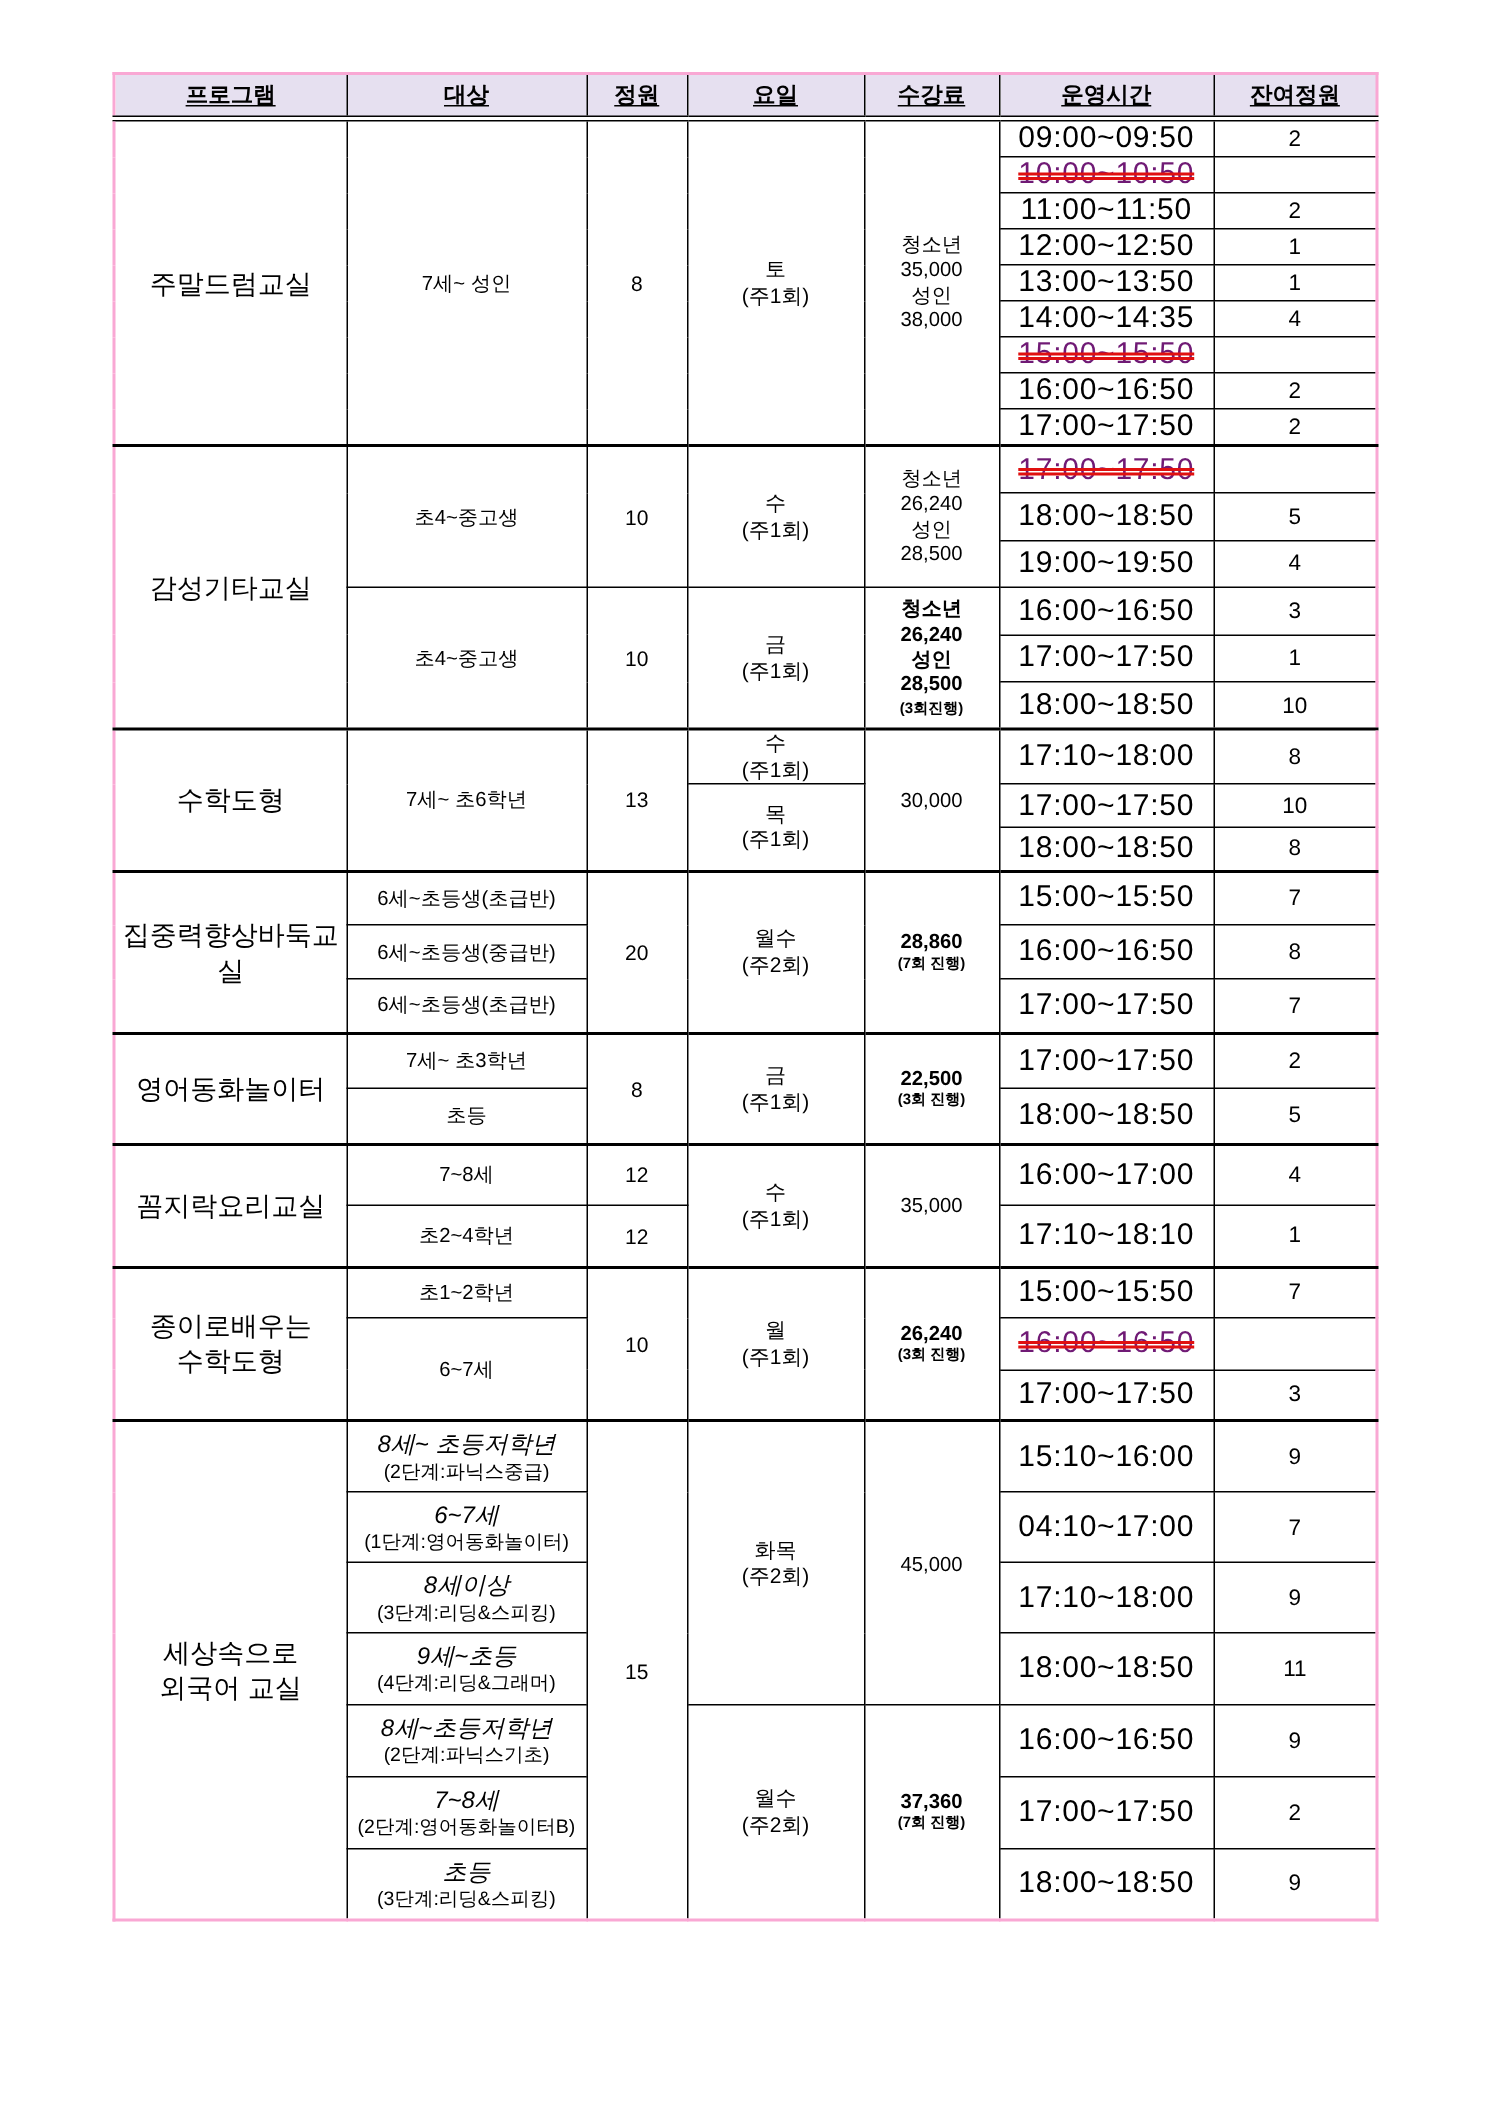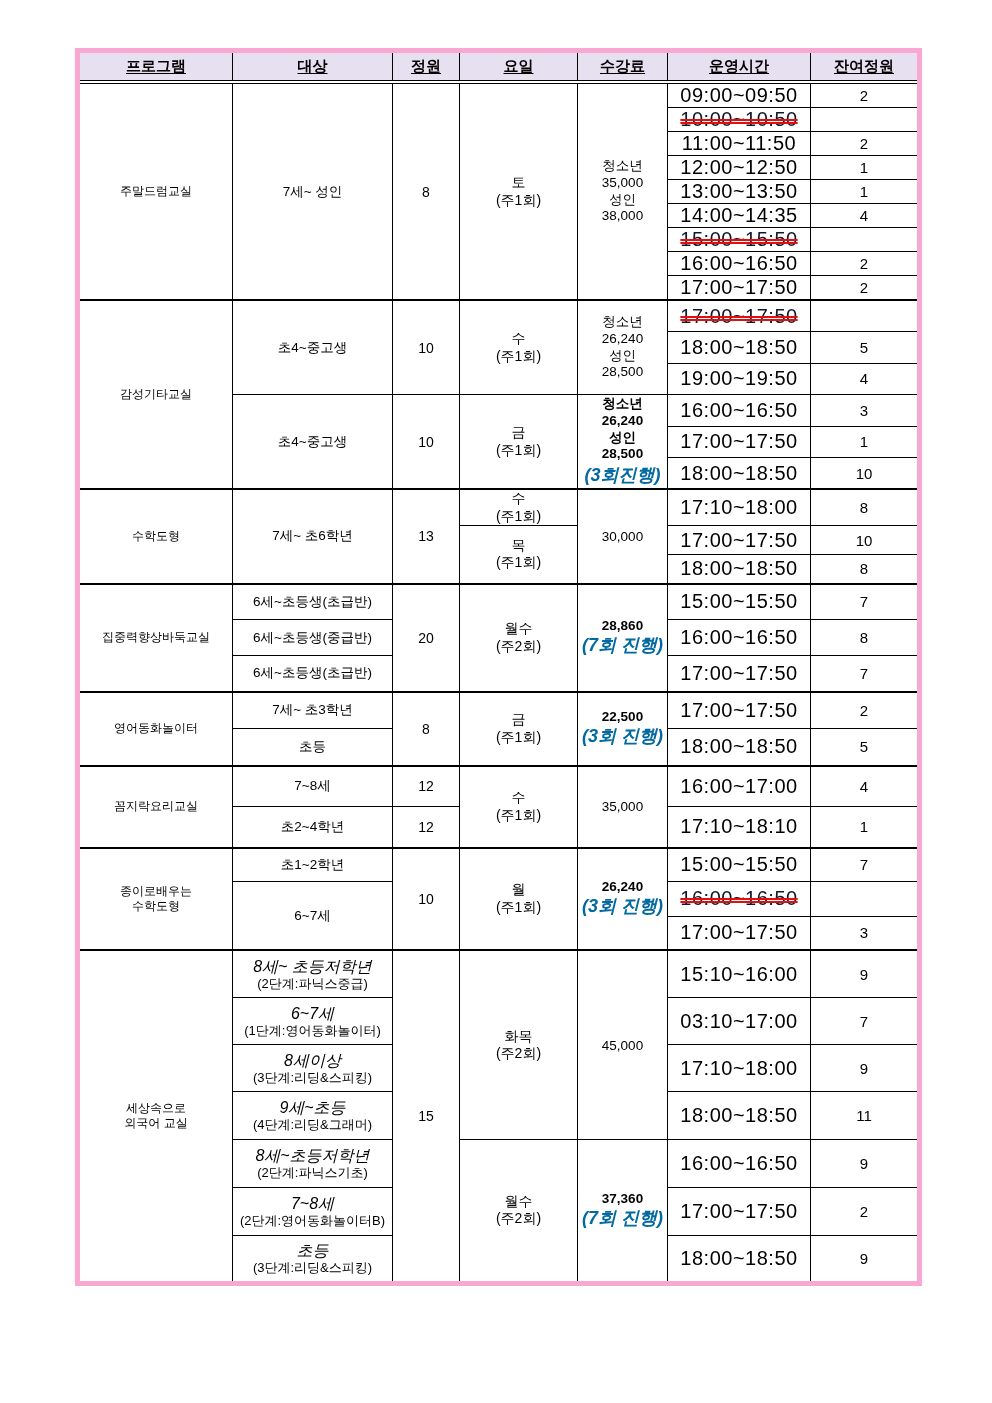--- a/index.html
+++ b/index.html
@@ -1,41 +1,41 @@
 <!DOCTYPE html>
 <html><head>
 <meta charset="utf-8">
 <style>
   html,body{margin:0;padding:0;}
   body{background:#ffffff;font-family:"Liberation Sans","DejaVu Sans",sans-serif;color:#000;}
   .page{width:992px;height:1403px;background:#ffffff;position:relative;}
   table.sched{
     position:absolute;left:75px;top:48px;
     border-collapse:collapse;table-layout:fixed;width:842px;
-    border:5px solid #f9a8d4;
+    border:2px solid #f9a8d4;
   }
   td,th{border:1px solid #000;text-align:center;vertical-align:middle;padding:0 2px;overflow:hidden;}
   thead th{
     background:#e6e0f0;font-weight:bold;font-size:15px;height:27px;
     text-decoration:underline;text-underline-offset:2px;
     border-bottom:4px double #000;
   }
   .pre{white-space:pre-line;line-height:1.25;}
-  .program{font-size:12px;}
+  .program{font-size:18px;}
   .target{font-size:13.5px;margin-top:17px;}
   .capacity{font-size:14px;}
   .day{font-size:14px;}
   .fee{font-size:13.5px;}
   .time{font-size:20px;letter-spacing:0.5px;}
   .remaining{font-size:15px;}
   .bold{font-weight:bold;}
   .fee-main{display:block;}
-  .fee-note{display:block;color:#0369a1;font-weight:bold;font-size:18px;font-style:italic;}
+  .fee-note{display:block;color:#000000;font-weight:bold;font-size:10px;}
   .struck{
-    color:#0f172a;
+    color:#701a75;
     text-decoration-line:line-through;
     text-decoration-style:double;
     text-decoration-color:#e01010;
   }
   .t-label{display:block;font-size:16px;line-height:1.2;font-style:italic;}
   .t-detail{display:block;font-size:13px;line-height:1.2;}
   tr.sec > td{border-top:2px solid #000;}
   .rh22{height:22px;}.rh31{height:31.5px;}.rh29{height:29px;}
   .rh36{height:36px;}.rh37{height:37px;}.rh41{height:41px;}
   .rh34{height:34.3px;}.rh47{height:47.2px;}.rh48{height:48px;}
@@ -276,21 +276,21 @@
 (주2회)</td>
         <td class="fee" rowspan="4">45,000</td>
         <td class="time">15:10~16:00</td>
         <td class="remaining">9</td>
       </tr>
       <tr class="rh47">
         <td class="target">
           <span class="t-label">6~7세</span>
           <span class="t-detail">(1단계:영어동화놀이터)</span>
         </td>
-        <td class="time">03:10~17:00</td>
+        <td class="time">04:10~17:00</td>
         <td class="remaining">7</td>
       </tr>
       <tr class="rh47">
         <td class="target">
           <span class="t-label">8세이상</span>
           <span class="t-detail">(3단계:리딩&amp;스피킹)</span>
         </td>
         <td class="time">17:10~18:00</td>
         <td class="remaining">9</td>
       </tr>

